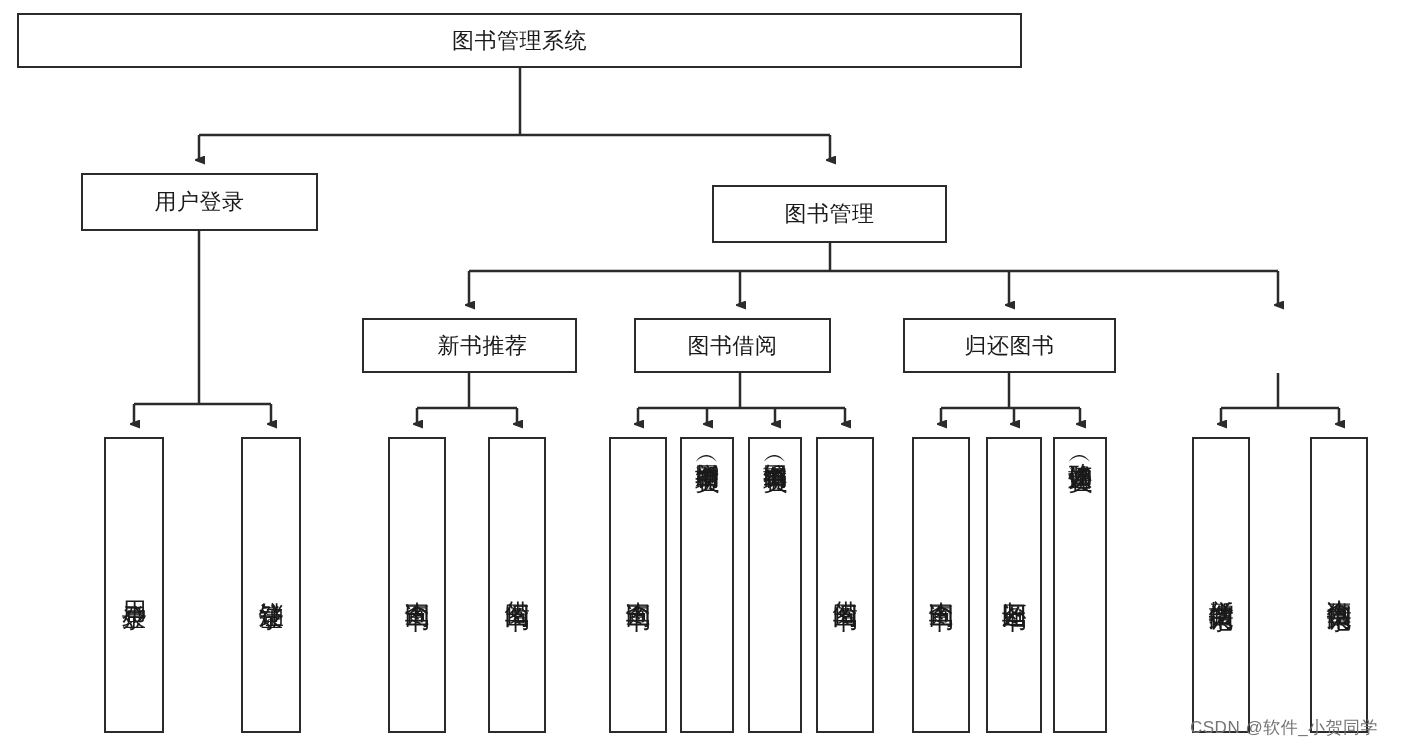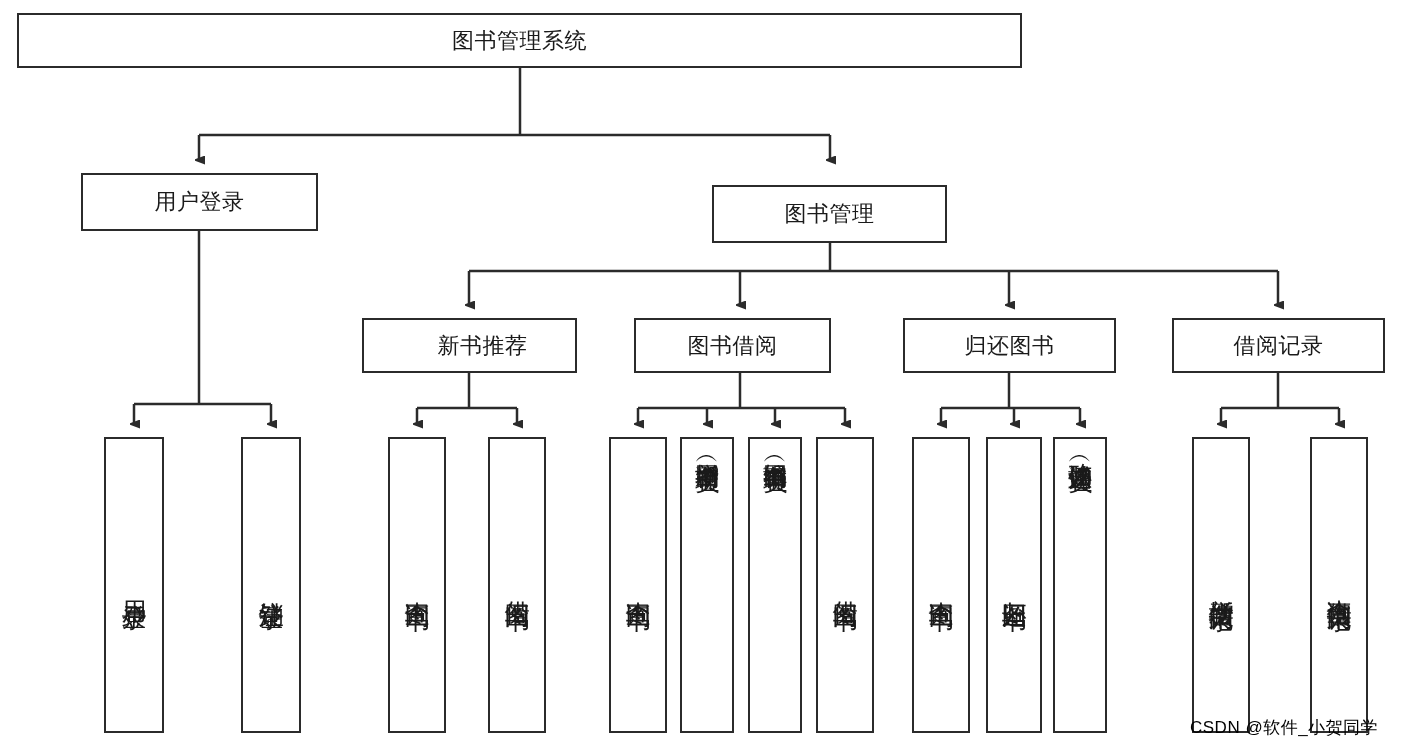--- a/index.html
+++ b/index.html
@@ -52,21 +52,21 @@
   }
   .node.vert.tall-text {
     font-size: 24px;
     letter-spacing: 1px;
     justify-content: flex-start;
     padding-top: 5px;
   }
   .watermark {
     position: absolute;
     font-size: 17px;
-    color: #000000;
+    color: #737373;
     white-space: nowrap;
     letter-spacing: 0.5px;
   }
 </style>
 </head>
 <body>
 
 <div id="canvas">
 
   <svg class="connectors" viewBox="0 0 1405 747" xmlns="http://www.w3.org/2000/svg">
@@ -120,21 +120,20 @@
   </svg>
 
   <div class="node horiz" style="left:17px;top:13px;width:1005px;height:55px;">图书管理系统</div>
 
   <div class="node horiz" style="left:81px;top:173px;width:237px;height:58px;">用户登录</div>
   <div class="node horiz" style="left:712px;top:173px;width:235px;height:58px;margin-top:12px;">图书管理</div>
 
   <div class="node horiz" style="left:362px;top:318px;width:215px;height:55px;padding-left:26px;">新书推荐</div>
   <div class="node horiz" style="left:634px;top:318px;width:197px;height:55px;">图书借阅</div>
   <div class="node horiz" style="left:903px;top:318px;width:213px;height:55px;">归还图书</div>
-  <div class="node horiz" style="left:1172px;top:318px;width:213px;height:55px;">借阅记录</div>
 
   <div class="node vert" style="left:104px;top:437px;width:60px;height:296px;">用户登录</div>
   <div class="node vert" style="left:241px;top:437px;width:60px;height:296px;">注销登录</div>
 
   <div class="node vert" style="left:388px;top:437px;width:58px;height:296px;">查询图书</div>
   <div class="node vert" style="left:488px;top:437px;width:58px;height:296px;">借阅图书</div>
 
   <div class="node vert" style="left:609px;top:437px;width:58px;height:296px;">查询图书</div>
   <div class="node vert tall-text" style="left:680px;top:437px;width:54px;height:296px;">新增图书（管理员）</div>
   <div class="node vert tall-text" style="left:748px;top:437px;width:54px;height:296px;">编辑图书（管理员）</div>

